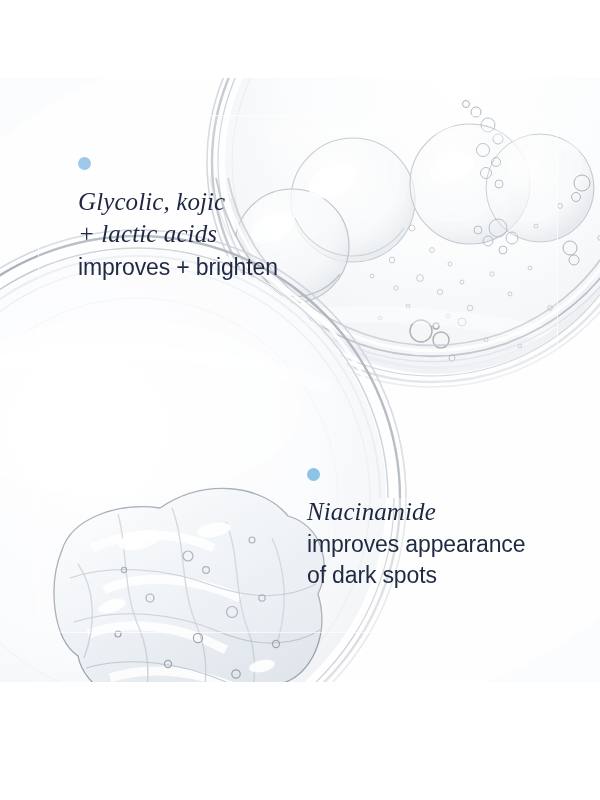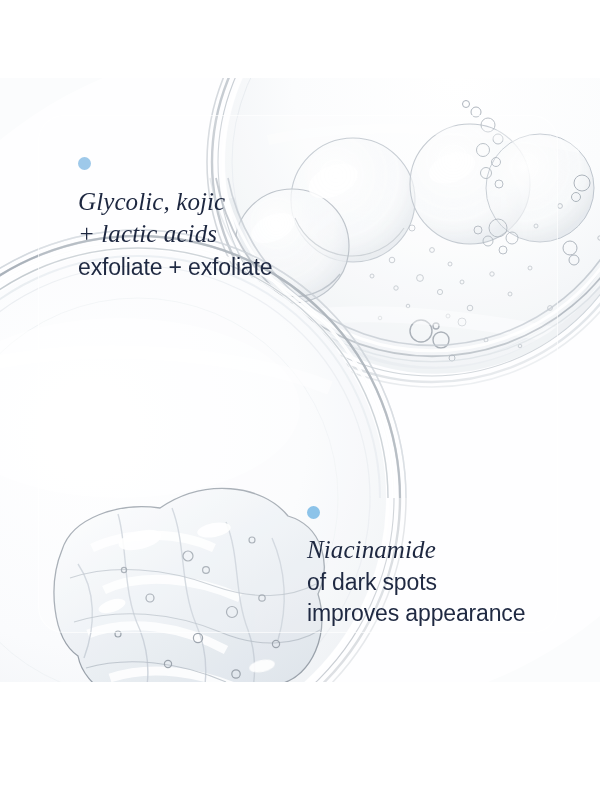--- a/index.html
+++ b/index.html
@@ -51,21 +51,21 @@
     box-shadow: inset 0 0 0 1px rgba(255,255,255,0.62);
     pointer-events: none;
   }
 
   
   .text-block {
     position: absolute;
     color: #20283f;
   }
   #block-acids { left: 78px; top: 157px; width: 260px; }
-  #block-niacinamide { left: 307px; top: 506px; width: 270px; }
+  #block-niacinamide { left: 307px; top: 468px; width: 270px; }
 
   .dot {
     width: 13px;
     height: 13px;
     border-radius: 50%;
     display: block;
   }
   #dot-acids { background: #9ec9ea; margin-bottom: 16px; }
   #dot-niacinamide { background: #8cc3e9; margin-bottom: 15px; }
 
@@ -320,23 +320,23 @@
       <rect x="0" y="0" width="600" height="604" fill="#ffffff" opacity="0.06"></rect>
     </svg>
   </div>
 
   <div class="frost-panel"></div>
 
   <div class="text-block" id="block-acids">
     <span class="dot" id="dot-acids"></span>
     <div class="serif-line">Glycolic, kojic</div>
     <div class="serif-line">+ lactic acids</div>
-    <div class="sans-line">exfoliate + exfoliate</div>
+    <div class="sans-line">improves + brighten</div>
   </div>
 
   <div class="text-block" id="block-niacinamide">
     <span class="dot" id="dot-niacinamide"></span>
     <div class="serif-line">Niacinamide</div>
+    <div class="sans-line">improves appearance</div>
     <div class="sans-line">of dark spots</div>
-    <div class="sans-line">improves appearance</div>
   </div>
 
 </div>
 
 </body></html>

